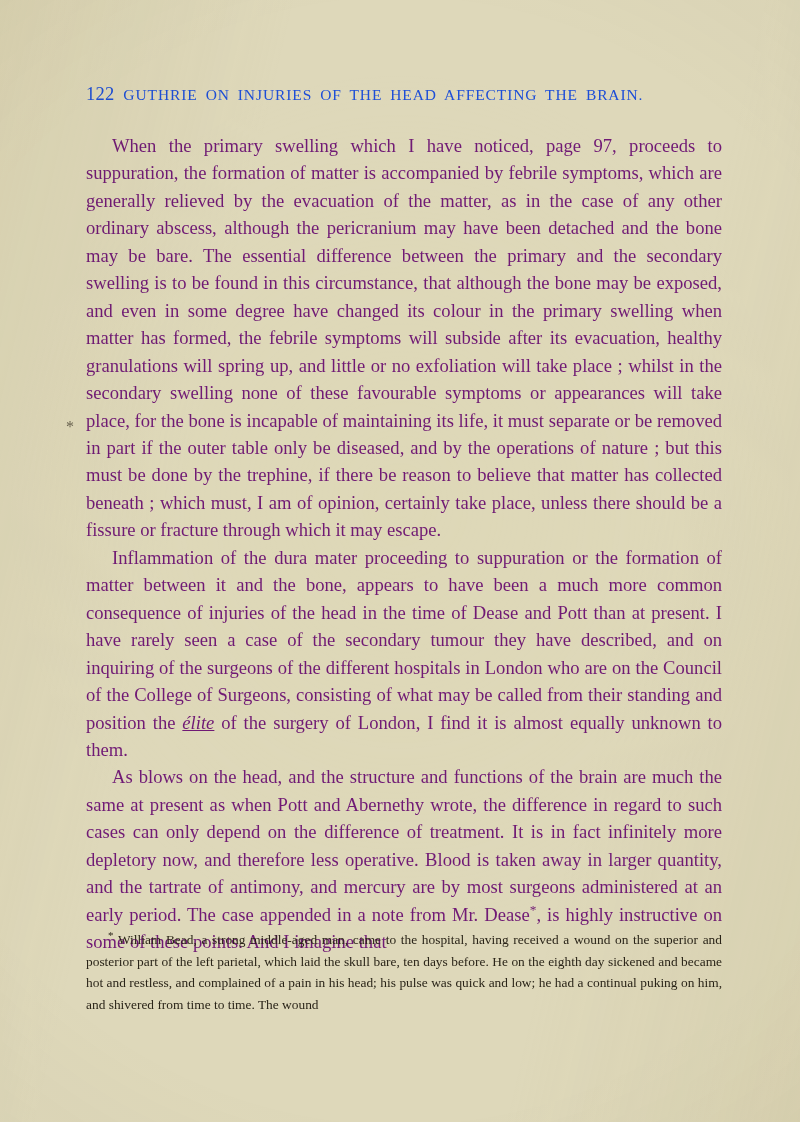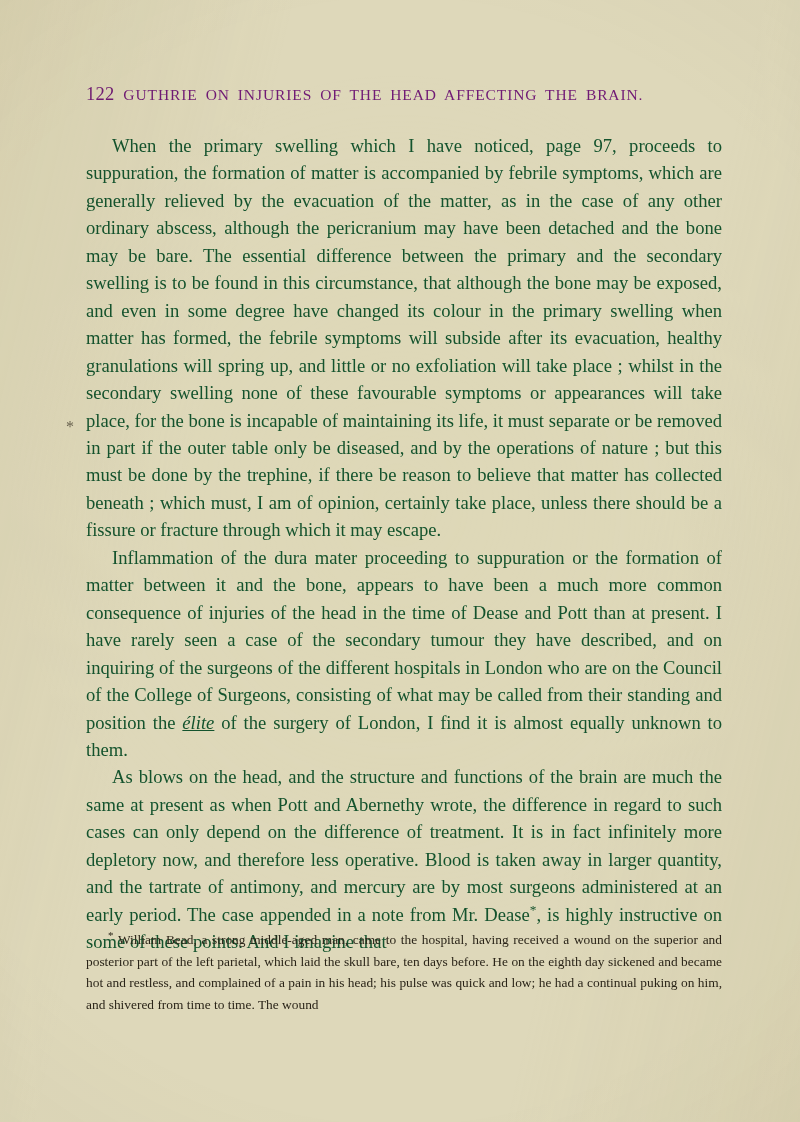--- a/index.html
+++ b/index.html
@@ -41,21 +41,21 @@
   
   .running-head {
     position: absolute;
     left: 86px;
     top: 84px;
     width: 634px;
     white-space: nowrap;
     font-size: 16.5px;
     letter-spacing: 0.9px;
     word-spacing: 3.2px;
-    color: #701a75;
+    color: #1d4ed8;
   }
   .running-head .folio {
     font-size: 18.5px;
     letter-spacing: 0.2px;
     margin-right: 9px;
   }
   .running-head .caps {
     font-variant: normal;
     text-transform: uppercase;
     font-size: 15.5px;
@@ -68,21 +68,21 @@
     top: 132px;
     width: 636px;
   }
   .para {
     margin: 0;
     font-size: 18.6px;
     line-height: 27.45px;
     text-align: justify;
     text-align-last: left;
     text-indent: 26px;
-    color: #14532d;
+    color: #701a75;
     -webkit-font-smoothing: none;
   }
   .para.run-on {
     text-indent: 26px;
   }
   .para em {
     font-style: italic;
     text-decoration: underline;
   }
   .para sup {

